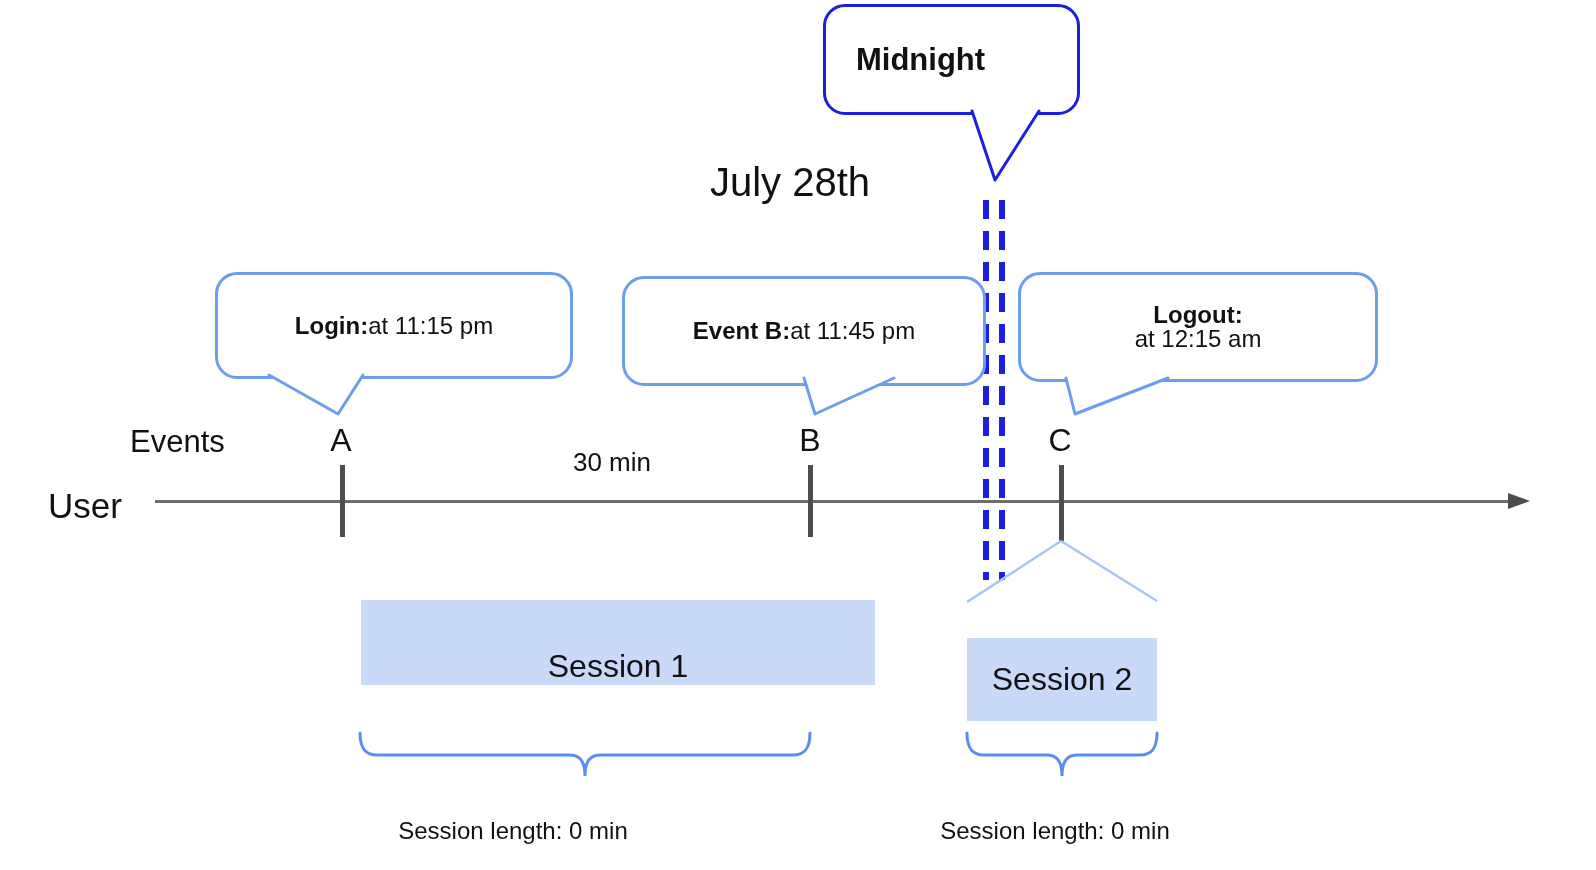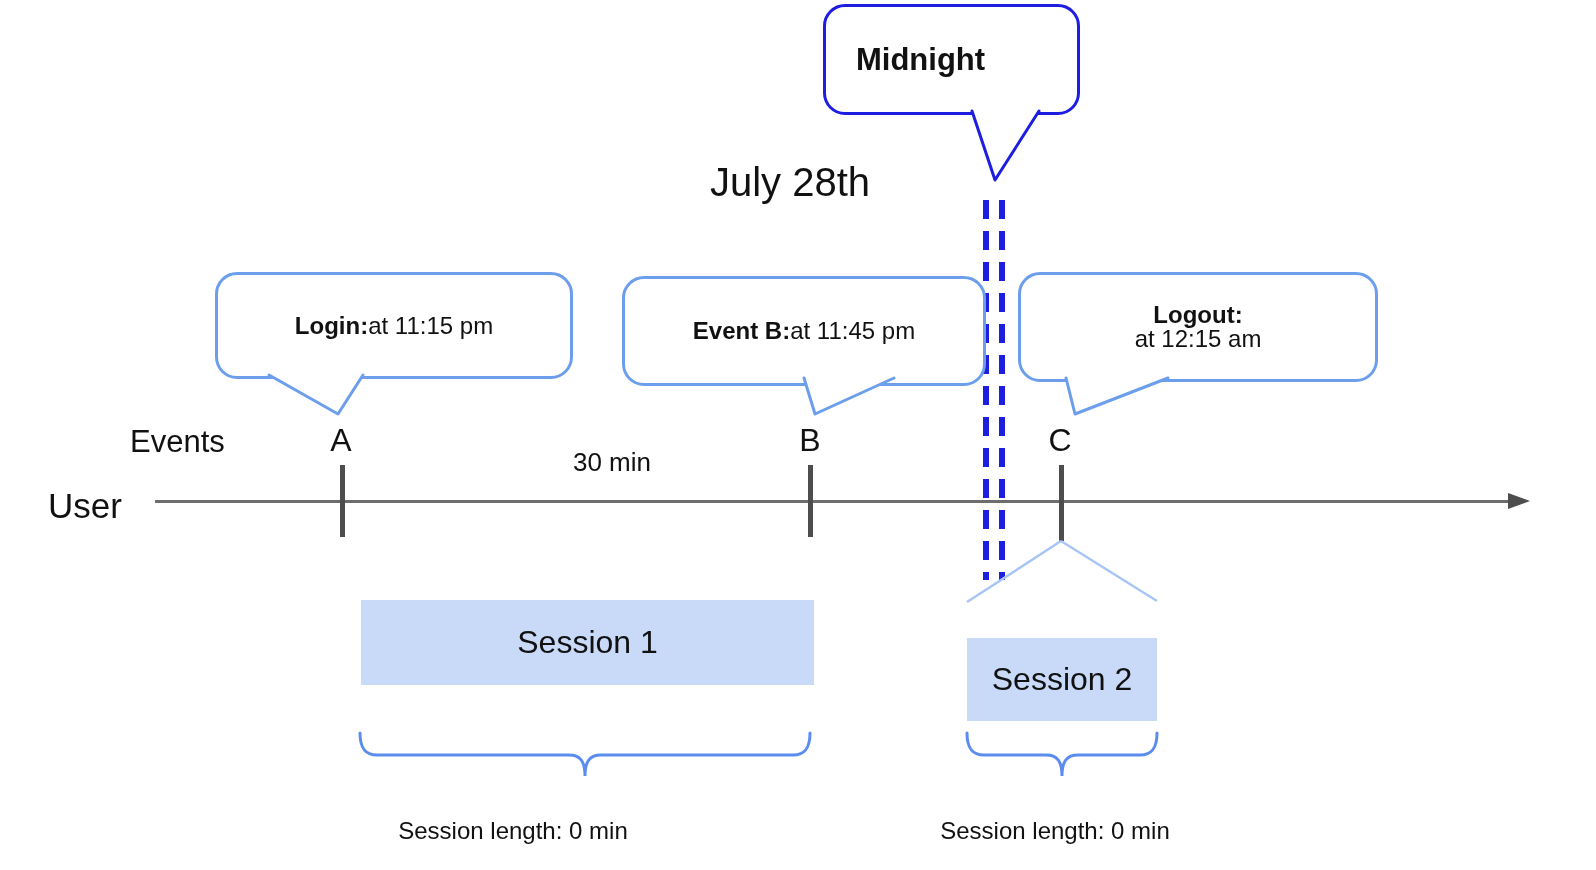--- a/index.html
+++ b/index.html
@@ -64,21 +64,21 @@
   }
   .dash-line.l{left:983px;}
   .dash-line.r{left:999px;}
 
   
   .session-box{
     position:absolute;background:var(--session-fill,#c9daf8);
     display:flex;align-items:center;justify-content:center;
     font-size:32px;z-index:2;
   }
-  .session-box.s1{left:361px;top:600px;width:453px;height:85px;}
+  .session-box.s1{left:361px;top:600px;width:514px;height:85px;align-items:flex-end;}
   .session-box.s2{left:967px;top:638px;width:190px;height:83px;}
 
   
   .length-label{position:absolute;top:817px;width:320px;text-align:center;font-size:24px;z-index:2;}
   .length-label.one{left:353px;}
   .length-label.two{left:895px;}
 </style>
 </head>
 <body>
 

